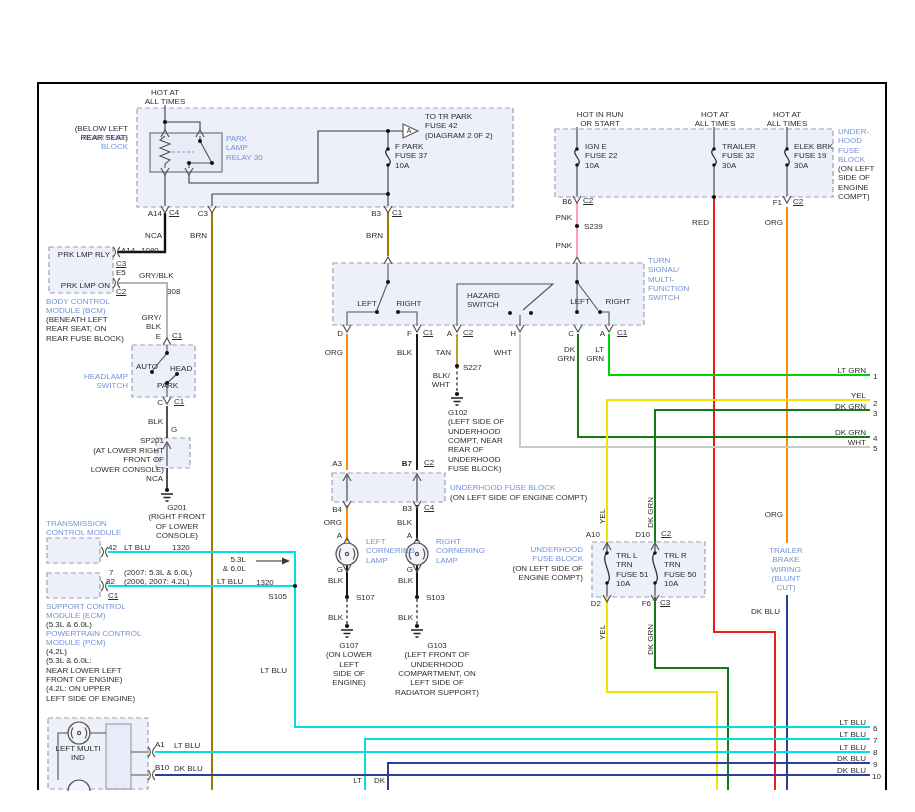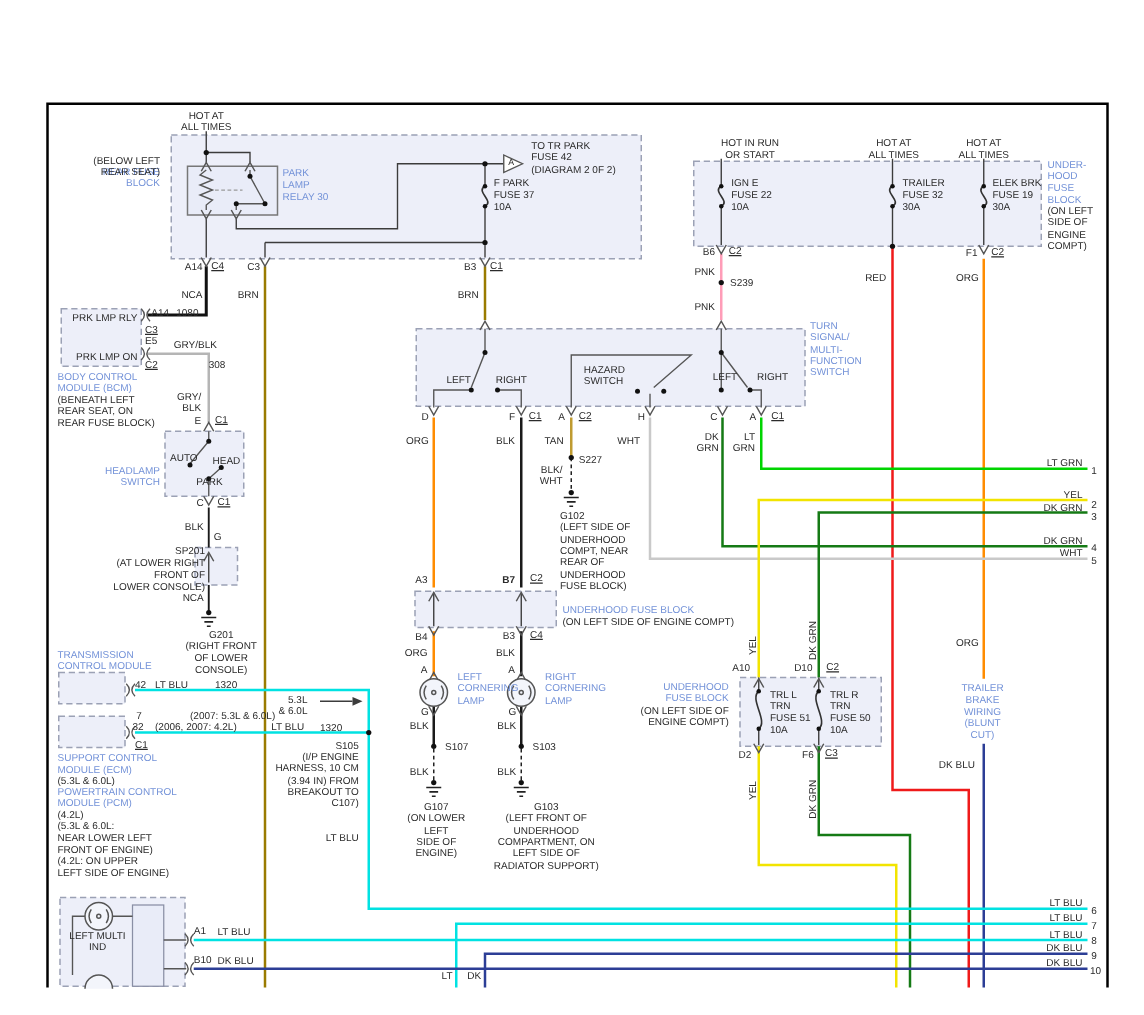--- a/index.html
+++ b/index.html
@@ -392,45 +392,40 @@
 WIRING
 (BLUNT
 CUT)</div>
       <div class="lbl ar" style="left: 780px; top: 607px;">DK BLU</div>
       <div class="lbl blue" style="left: 46px; top: 519px;">TRANSMISSION
 CONTROL MODULE</div>
       <div class="lbl" style="left: 108px; top: 543px;">42</div>
       <div class="lbl" style="left: 124px; top: 543px;">LT BLU</div>
       <div class="lbl" style="left: 172px; top: 543px;">1320</div>
       <div class="lbl" style="left: 109px; top: 568px;">7</div>
-      <div class="lbl" style="left: 124px; top: 568px; margin-left: 28px;">(2007: 5.3L &amp; 6.0L)</div>
+      <div class="lbl" style="left: 124px; top: 568px;">(2007: 5.3L &amp; 6.0L)</div>
       <div class="lbl" style="left: 106px; top: 577px;">32</div>
       <div class="lbl" style="left: 124px; top: 577px;">(2006, 2007: 4.2L)</div>
       <div class="lbl" style="left: 217px; top: 577px;">LT BLU</div>
       <div class="lbl" style="left: 256px; top: 578px;">1320</div>
       <div class="lbl un" style="left: 108px; top: 591px;">C1</div>
       <div class="lbl blue" style="left: 46px; top: 602px;">SUPPORT CONTROL
 MODULE (ECM)</div>
       <div class="lbl" style="left: 46px; top: 620px;">(5.3L &amp; 6.0L)</div>
       <div class="lbl blue" style="left: 46px; top: 629px;">POWERTRAIN CONTROL
 MODULE (PCM)</div>
       <div class="lbl" style="left: 46px; top: 647px;">(4.2L)
 (5.3L &amp; 6.0L:
 NEAR LOWER LEFT
 FRONT OF ENGINE)
 (4.2L: ON UPPER
 LEFT SIDE OF ENGINE)</div>
       <div class="lbl ar" style="left: 246px; top: 555px; text-align: right;">5.3L
 &amp; 6.0L</div>
       <div class="lbl ar" style="left: 287px; top: 592px;">S105</div>
-      <div class="lbl ar" style="left: 287px; top: 601px;">(I/P ENGINE
-HARNESS, 10 CM
-(3.94 IN) FROM
-BREAKOUT TO
-C107)</div>
       <div class="lbl ar" style="left: 287px; top: 666px;">LT BLU</div>
       <div class="lbl ac" style="left: 78px; top: 744px;">LEFT MULTI
 IND</div>
       <div class="lbl" style="left: 155px; top: 740px;">A1</div>
       <div class="lbl" style="left: 174px; top: 741px;">LT BLU</div>
       <div class="lbl" style="left: 155px; top: 763px;">B10</div>
       <div class="lbl" style="left: 174px; top: 764px;">DK BLU</div>
       <div class="lbl ar" style="left: 866px; top: 366px;">LT GRN</div>
       <div class="lbl" style="left: 873px; top: 372px;">1</div>
       <div class="lbl ar" style="left: 866px; top: 391px;">YEL</div>

